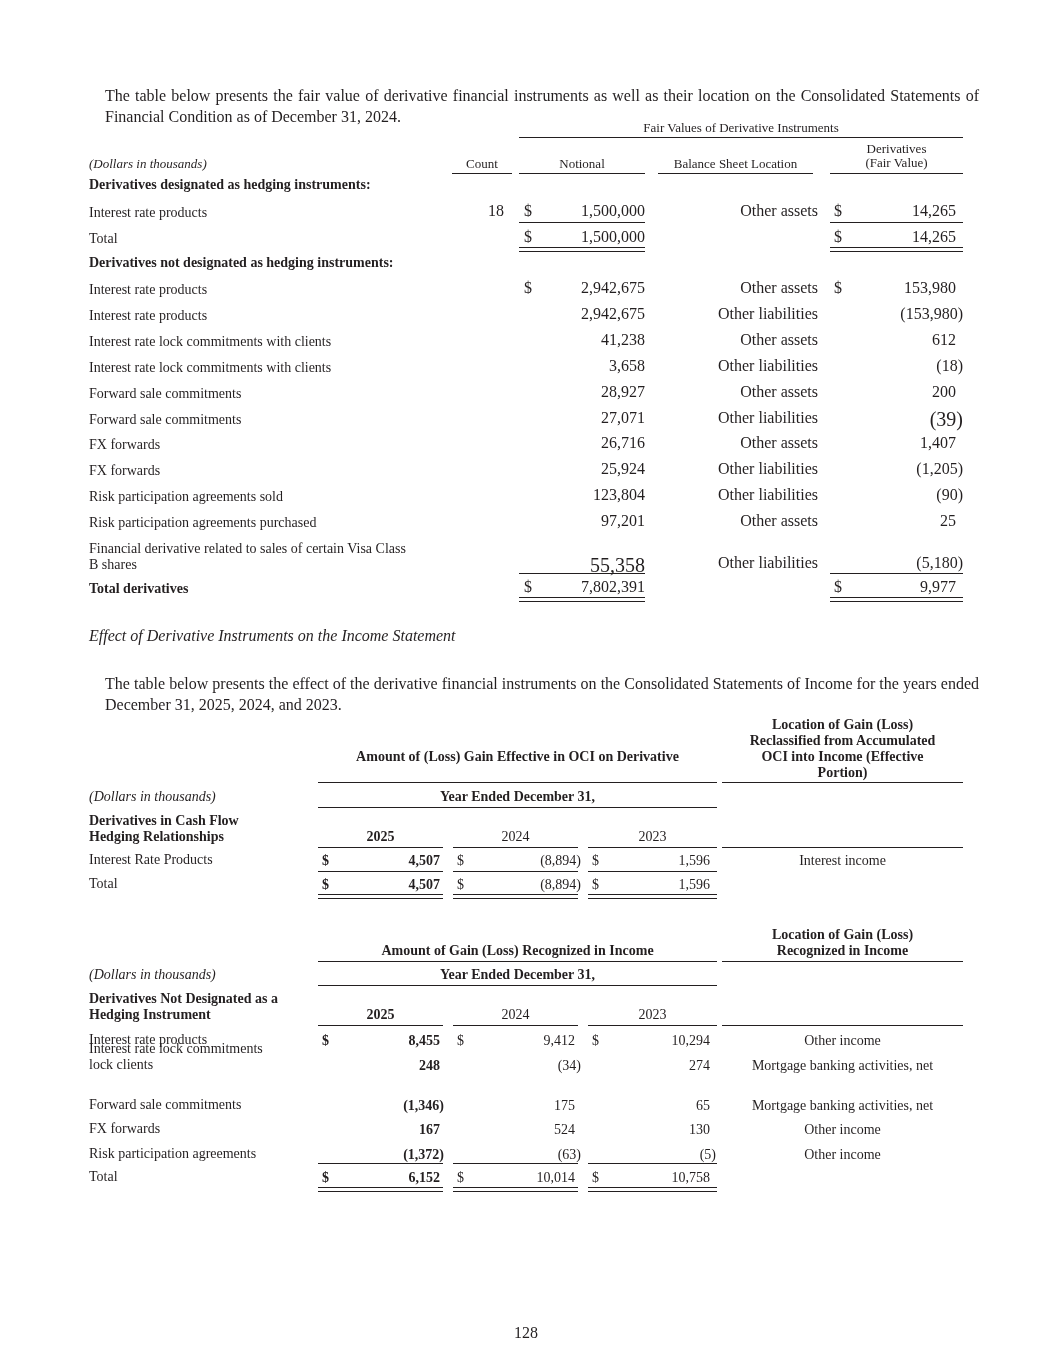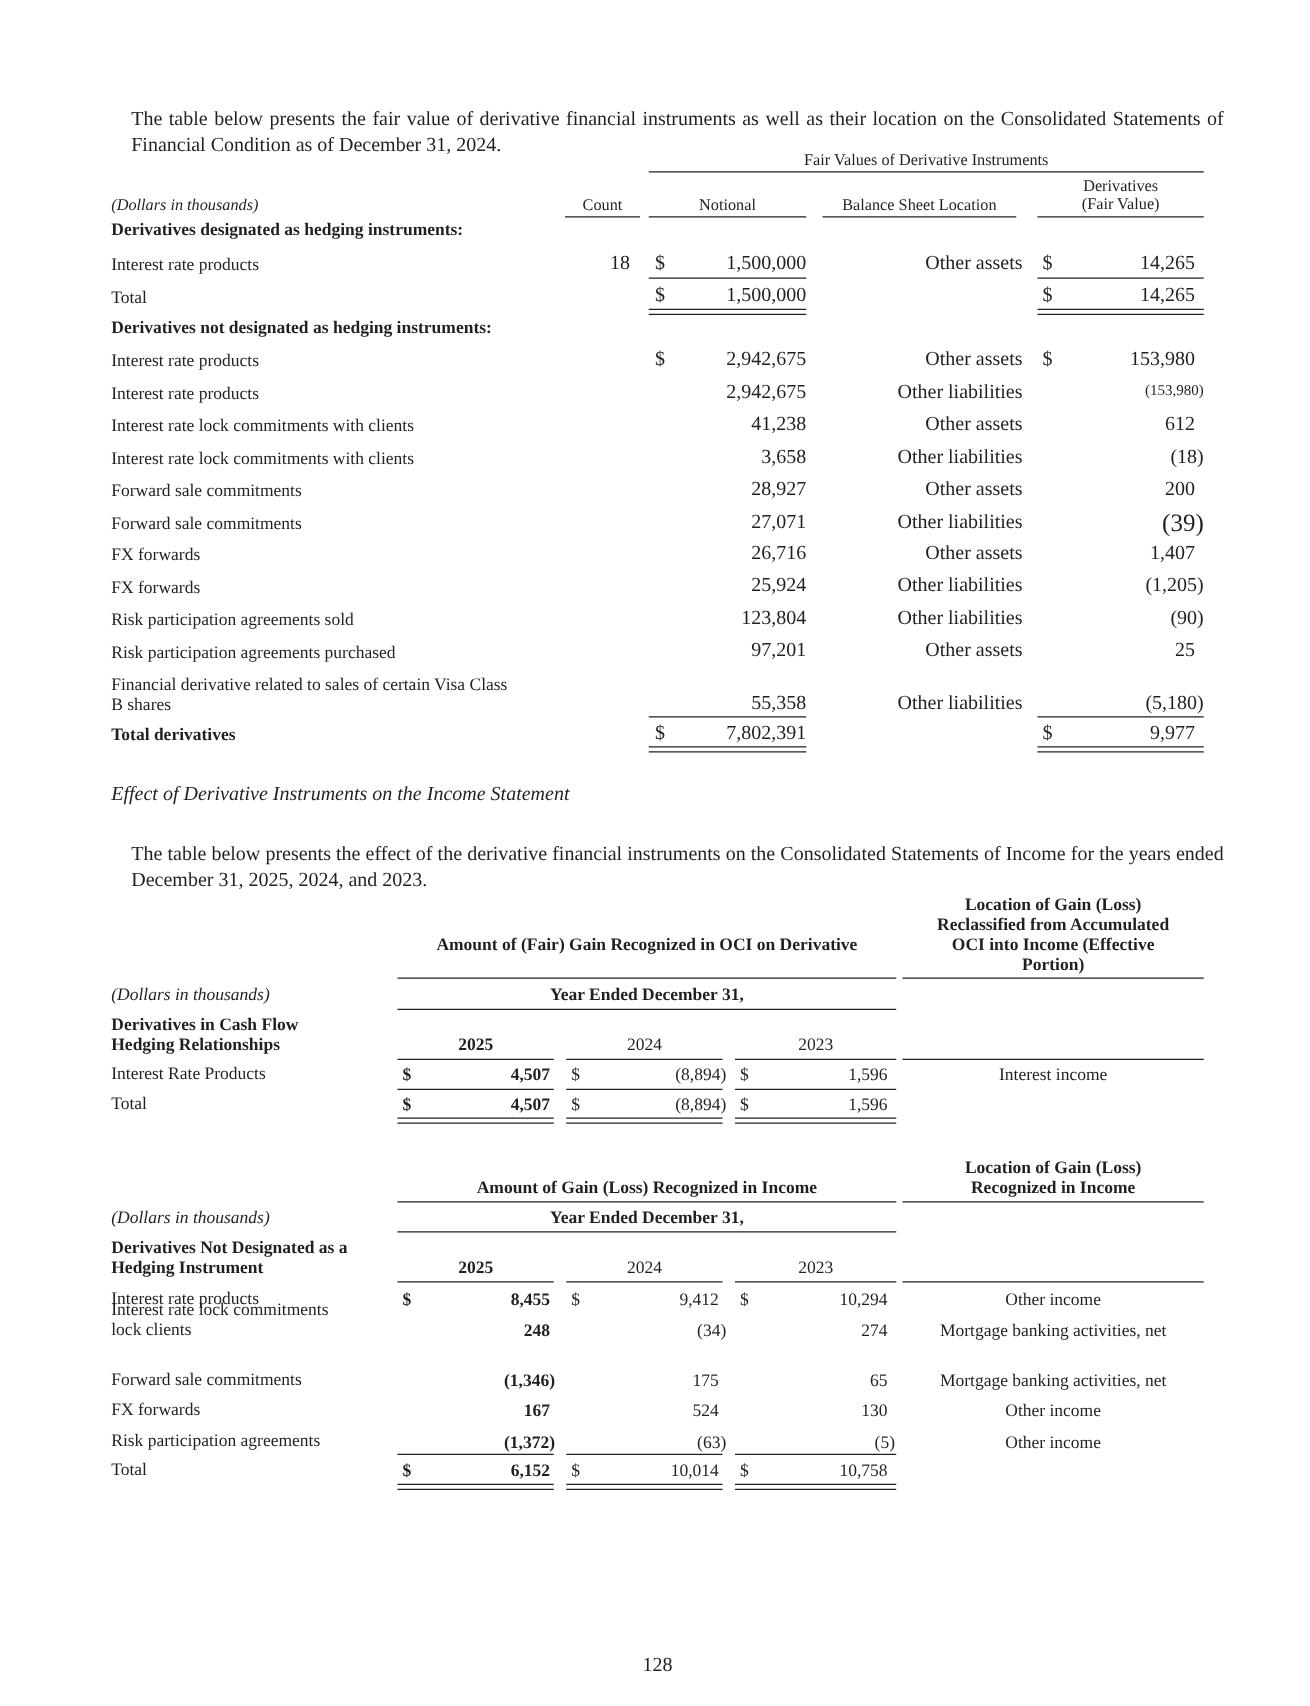--- a/index.html
+++ b/index.html
@@ -74,21 +74,21 @@
           <div class="cell r" style="left:569px;width:160px;top:279px;font-size:16px;">Other assets</div>
           <div class="cell " style="left:745px;top:279px;font-size:16px;">$</div>
           <div class="cell r" style="left:760px;width:107px;top:279px;font-size:16px;">153,980</div>
         </div>
         <div>
           <div class="cell " style="left:0;top:307.9px;font-size:14px;">Interest rate products</div>
           <div class="cell " style="left:435px;top:304.9px;font-size:16px;"></div>
           <div class="cell r" style="left:450px;width:106px;top:304.9px;font-size:16px;">2,942,675</div>
           <div class="cell r" style="left:569px;width:160px;top:304.9px;font-size:16px;">Other liabilities</div>
           <div class="cell " style="left:745px;top:304.9px;font-size:16px;"></div>
-          <div class="cell r" style="left:760px;width:114px;top:304.9px;font-size:12px;">(153,980)</div>
+          <div class="cell r" style="left:760px;width:114px;top:304.9px;font-size:16px;">(153,980)</div>
         </div>
         <div>
           <div class="cell " style="left:0;top:333.8px;font-size:14px;">Interest rate lock commitments with clients</div>
           <div class="cell " style="left:435px;top:330.8px;font-size:16px;"></div>
           <div class="cell r" style="left:450px;width:106px;top:330.8px;font-size:16px;">41,238</div>
           <div class="cell r" style="left:569px;width:160px;top:330.8px;font-size:16px;">Other assets</div>
           <div class="cell " style="left:745px;top:330.8px;font-size:16px;"></div>
           <div class="cell r" style="left:760px;width:107px;top:330.8px;font-size:16px;">612</div>
         </div>
         <div>
@@ -147,21 +147,21 @@
           <div class="cell " style="left:745px;top:512.1px;font-size:16px;"></div>
           <div class="cell r" style="left:760px;width:107px;top:512.1px;font-size:16px;">25</div>
         </div>
       </div>
 
     <div>
       <div class="cell" style="left:0;top:541px;font-size:14px;line-height:16px;">
         <div>Financial derivative related to sales of certain Visa Class</div>
         <div>B shares</div>
       </div>
-      <div class="cell r" style="left:450px;width:106px;top:554px;font-size:16px;">55,358</div>
+      <div class="cell r" style="left:450px;width:106px;top:554px;font-size:20px;">55,358</div>
       <div class="cell r" style="left:569px;width:160px;top:554px;font-size:16px;">Other liabilities</div>
       <div class="cell r" style="left:760px;width:114px;top:554px;font-size:16px;">(5,180)</div>
     </div>
     <div class="rule" style="left:430px;width:126px;top:573px;"></div>
     <div class="rule" style="left:741px;width:133px;top:573px;"></div>
 
     <div>
       <div class="cell b" style="left:0;top:581px;font-size:14px;">Total derivatives</div>
       <div class="cell" style="left:435px;top:578px;font-size:16px;">$</div>
       <div class="cell r" style="left:450px;width:106px;top:578px;font-size:16px;">7,802,391</div>
@@ -171,21 +171,21 @@
     <div class="dbl" style="left:430px;width:126px;top:597px;"></div>
     <div class="dbl" style="left:741px;width:133px;top:597px;"></div>
   </div>
 
   <div class="cell it" style="left:0;top:627px;font-size:16px;">Effect of Derivative Instruments on the Income Statement</div>
 
   <p class="para abs" style="top:657px;width:874px;">The table below presents the effect of the derivative financial instruments on the Consolidated Statements of Income for the years ended December 31, 2025, 2024, and 2023.</p>
 
   <div>
     <div class="cell b c" style="left:229px;width:399px;top:749px;font-size:14px;line-height:16px;">
-      <div>Amount of (Fair) Gain Recognized in OCI on Derivative</div>
+      <div>Amount of (Loss) Gain Effective in OCI on Derivative</div>
     </div>
     <div class="cell b c" style="left:633px;width:241px;top:717px;font-size:14px;line-height:16px;">
       <div>Location of Gain (Loss)</div>
       <div>Reclassified from Accumulated</div>
       <div>OCI into Income (Effective</div>
       <div>Portion)</div>
     </div>
     <div class="rule" style="left:229px;width:399px;top:782px;"></div>
     <div class="rule" style="left:633px;width:241px;top:782px;"></div>
 

